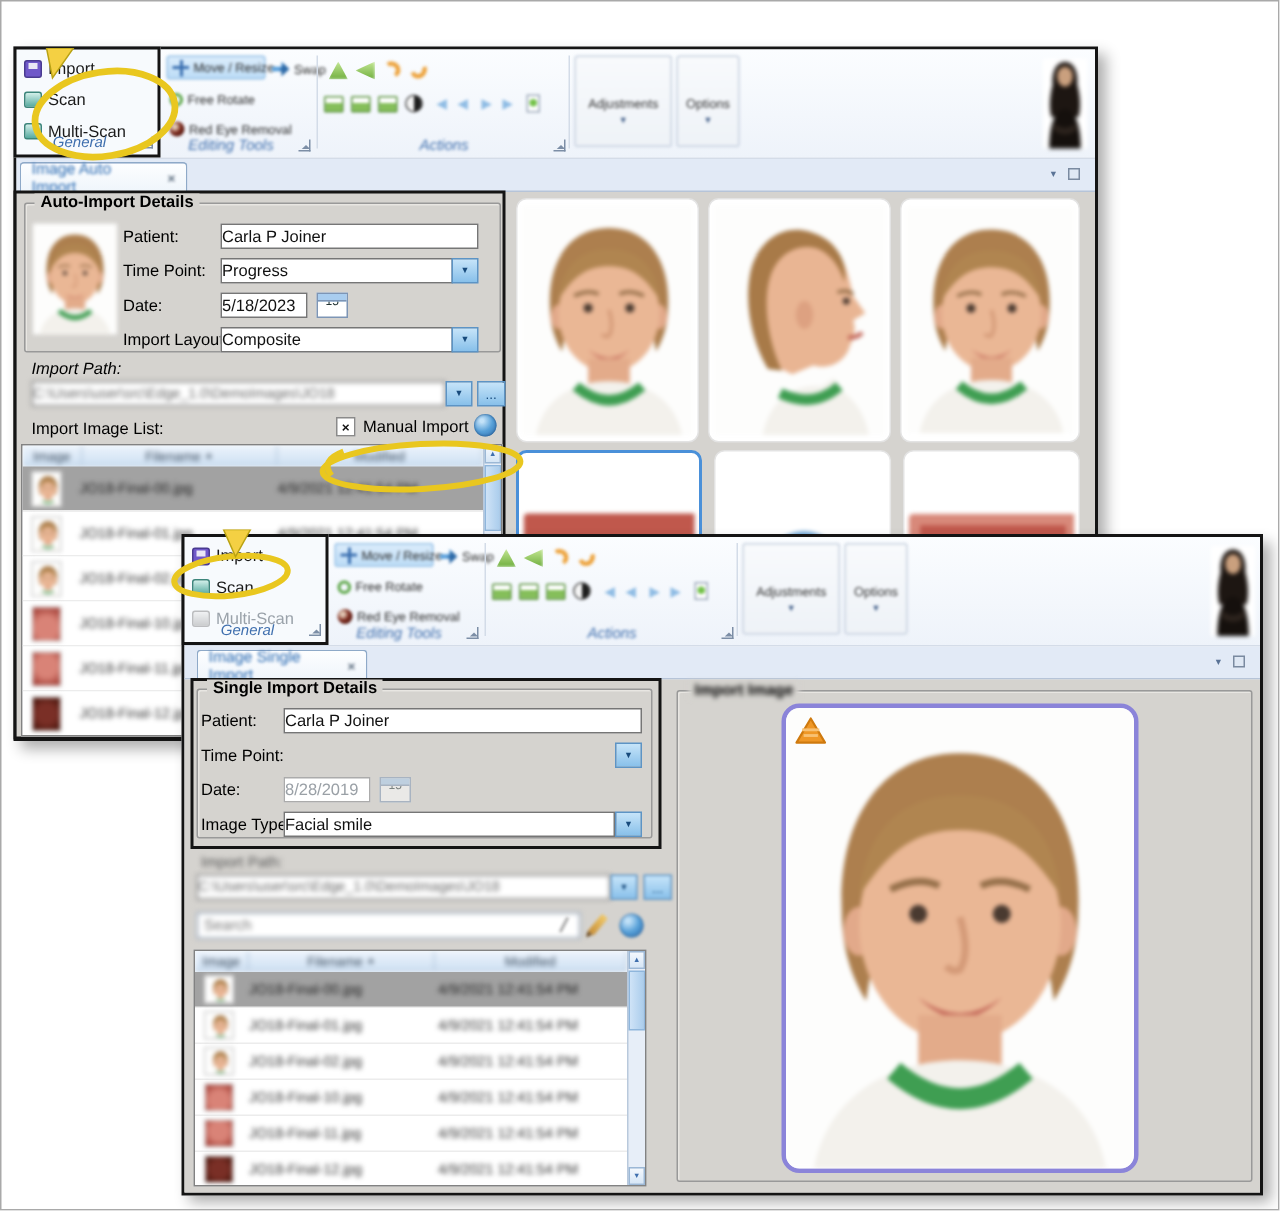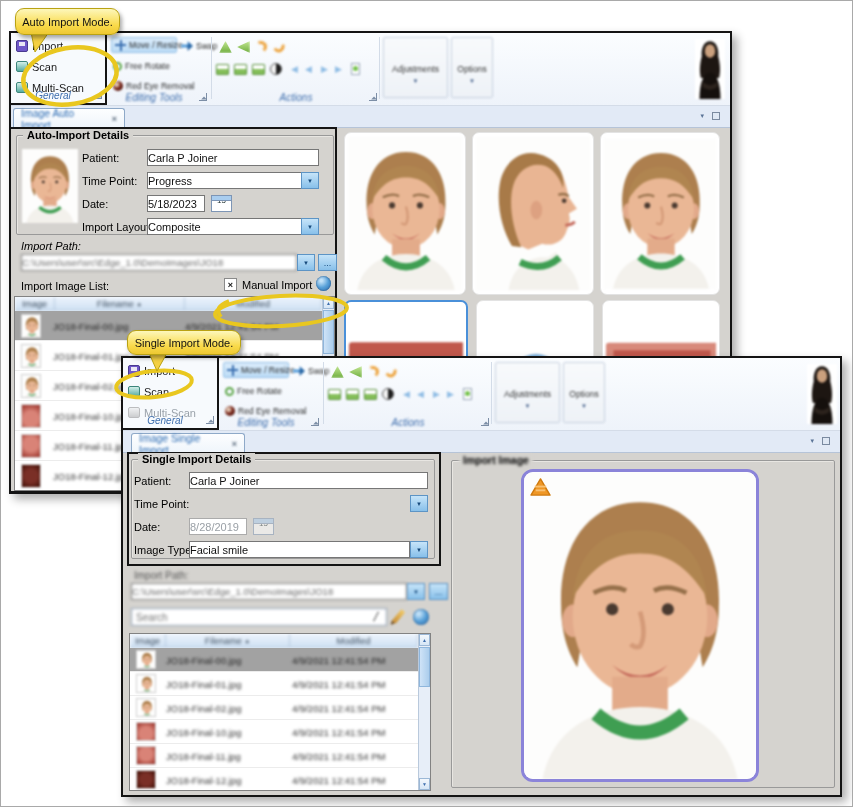--- a/index.html
+++ b/index.html
@@ -510,33 +510,27 @@
         <svg class="ph bl15" viewBox="0 0 100 132" preserveAspectRatio="none" style="width:100%;height:100%;">
             <use href="#sym-face"></use>
           </svg>
         <svg class="abs" style="left:6px;top:6px;width:21px;height:19px;">
             <use href="#sym-warn"></use>
           </svg>
       </div>
     </div>
   </div>
 
-  <div class="callout" style="left:14px;top:7px;width:105px;height:27px;">
-      <span>Auto Import Mode.</span>
-    </div>
   <svg class="ink" style="left:24px;top:31px;width:30px;height:22px;z-index:59;">
       <polygon points="6,0 24,0 10,20" fill="#f4d043" stroke="#b9a213" stroke-width="1"></polygon>
     </svg>
   <svg class="ink" style="left:12px;top:40px;width:124px;height:72px;">
     <ellipse cx="57" cy="35" rx="47" ry="28" fill="none" stroke="#e9c71f" stroke-width="4.5" transform="rotate(-9 57 35)"></ellipse>
   </svg>
 
-  <div class="callout" style="left:126px;top:329px;width:114px;height:25px;">
-      <span>Single Import Mode.</span>
-    </div>
   <svg class="ink" style="left:140px;top:352px;width:34px;height:20px;z-index:59;">
       <polygon points="8,0 26,0 16,18" fill="#f4d043" stroke="#b9a213" stroke-width="1"></polygon>
     </svg>
   <svg class="ink" style="left:108px;top:364px;width:100px;height:40px;">
     <ellipse cx="45" cy="19" rx="38" ry="13" fill="none" stroke="#e9c71f" stroke-width="4" transform="rotate(-6 45 19)"></ellipse>
   </svg>
   <svg class="ink" style="left:210px;top:290px;width:140px;height:40px;z-index:5;">
     <ellipse cx="70" cy="20" rx="66" ry="15" fill="none" stroke="#e9c71f" stroke-width="4" transform="rotate(-3 70 20)"></ellipse>
     <path d="M18,10 Q2,16 10,26" fill="none" stroke="#e9c71f" stroke-width="4"></path>
   </svg>

